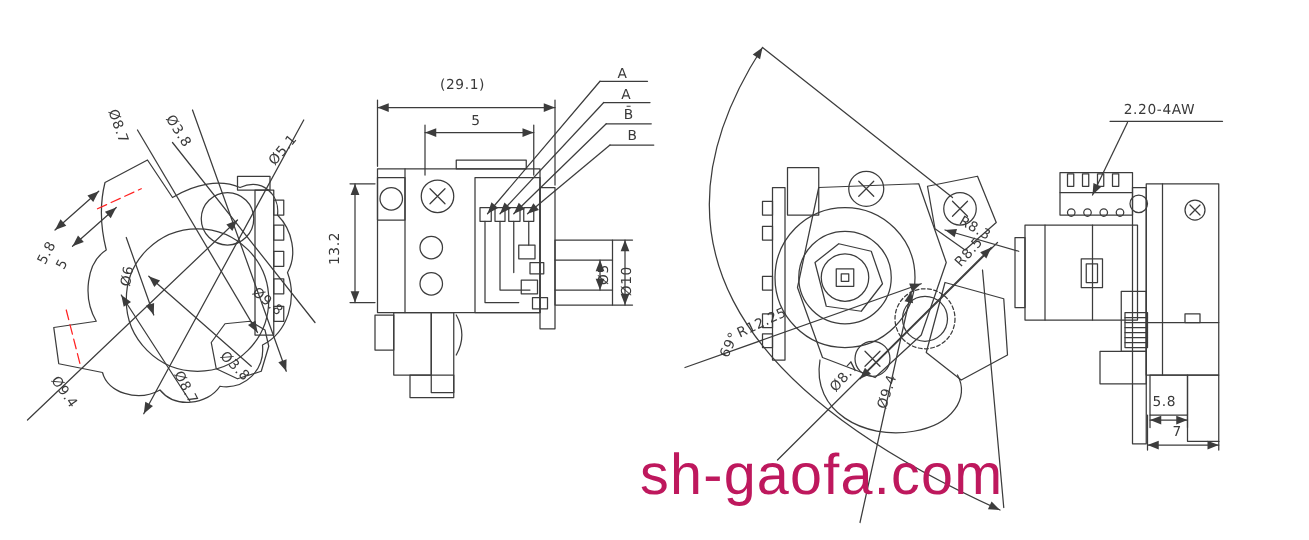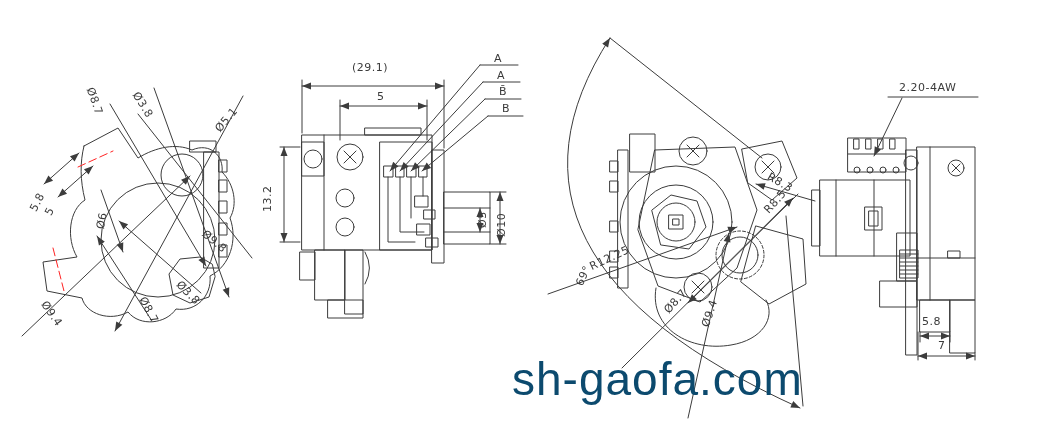--- a/index.html
+++ b/index.html
@@ -3,21 +3,21 @@
 <meta charset="utf-8">
 <style>
   html,body{margin:0;padding:0;background:#ffffff;}
   #canvas{position:relative;width:1047px;height:432px;background:#ffffff;overflow:hidden;
           font-family:"DejaVu Sans",sans-serif;}
   #lineart{position:absolute;left:0;top:0;}
   .lbl{position:absolute;font:11px "DejaVu Sans",sans-serif;color:#3a3a3a;
        white-space:nowrap;transform-origin:0 0;letter-spacing:.5px;line-height:1;}
   .term{position:absolute;font:11px "DejaVu Sans",sans-serif;color:#3a3a3a;line-height:1;}
   .watermark{position:absolute;left:512px;top:356px;font:46px "Liberation Sans",sans-serif;
-             color:#0c4a6e;letter-spacing:1px;line-height:1;}
+             color:#be185d;letter-spacing:1px;line-height:1;}
 </style>
 </head>
 <body>
 
 <div id="canvas">
 
 <svg id="lineart" width="1047" height="432" viewBox="0 0 1047 432">
   <defs>
     <marker id="arw" viewBox="0 0 10 10" refX="9.5" refY="5" markerWidth="10" markerHeight="10" orient="auto-start-reverse">
       <path d="M0.5,1.5 L9.5,5 L0.5,8.5 Z" fill="#3c3c3c"></path>

